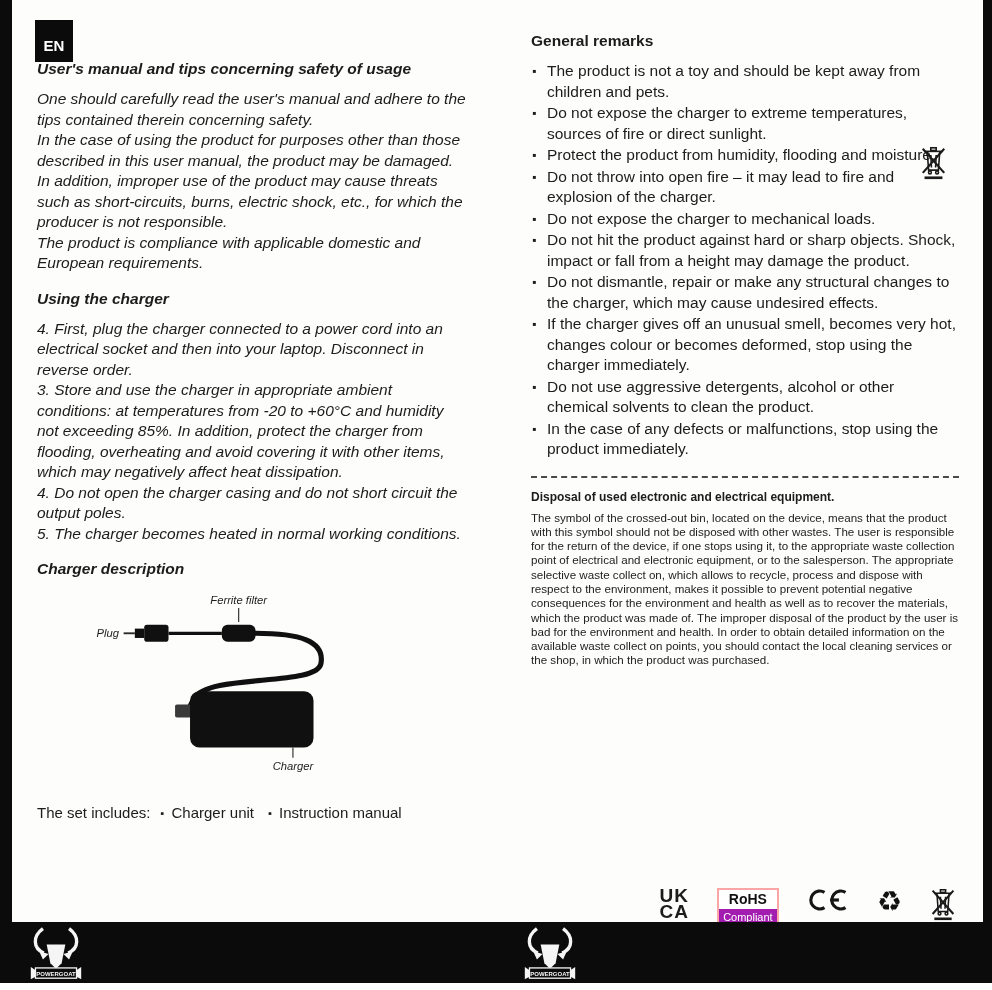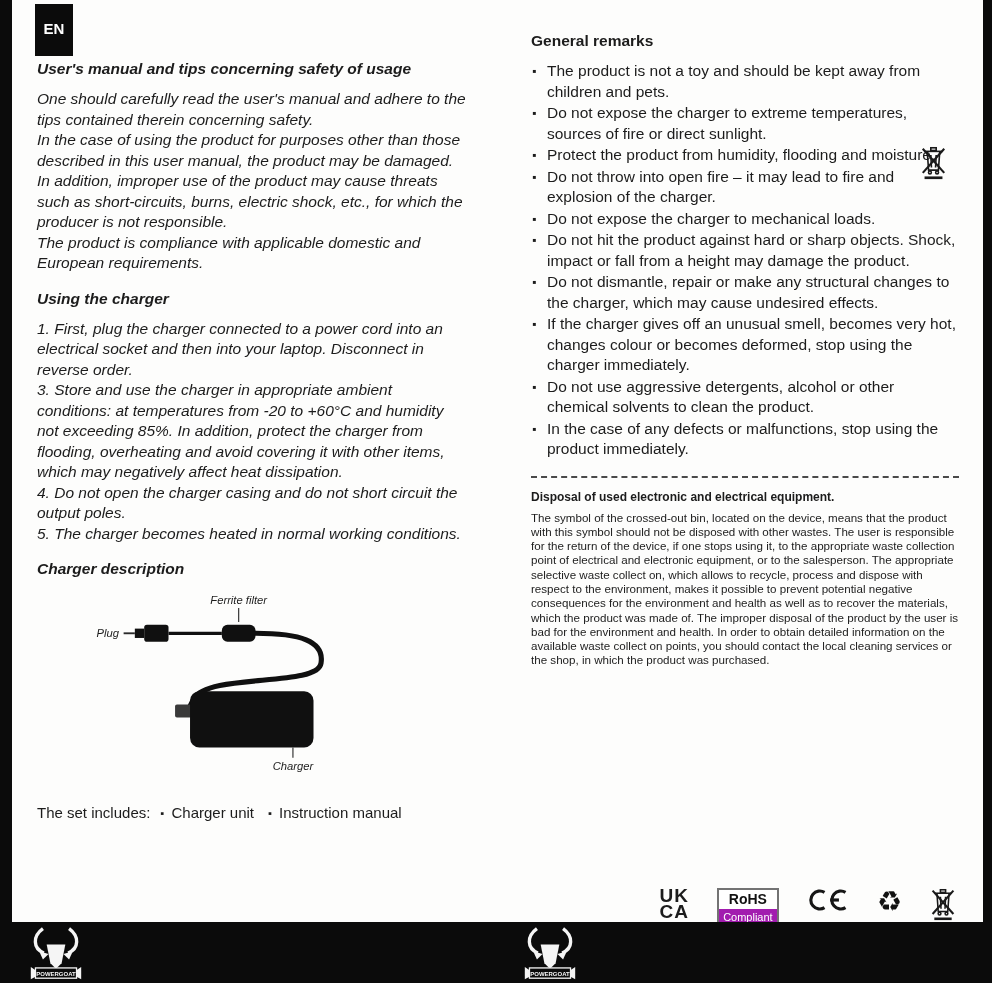--- a/index.html
+++ b/index.html
@@ -12,25 +12,25 @@
     background: #fdfdfc;
     font-family: "Liberation Sans", sans-serif;
     color: #1c1c1c;
     overflow: hidden;
   }
   .edge { position:absolute; top:0; background:#0b0b0b; height:983px; }
   .edge-left { left:0; width:12px; }
   .edge-right { right:0; width:9px; }
 
   .lang-badge {
-    position:absolute; left:35px; top:4px;
-    width:38px; height:52px; background:#0b0b0b;
+    position:absolute; left:35px; top:20px;
+    width:38px; height:42px; background:#0b0b0b;
     color:#fff; font-weight:bold; font-size:15px;
     display:flex; align-items:flex-end; justify-content:center;
-    padding-bottom:19px;
+    padding-bottom:8px;
   }
 
   .col-left  { position:absolute; left:37px;  top:60px; width:430px; }
   .col-right { position:absolute; left:531px; top:32px; width:428px; }
 
   .h-main { font-size:15.5px; font-weight:bold; margin:0 0 11px 0; }
   .body-text { font-size:15.5px; line-height:20.5px; }
   .section { margin-bottom: 14px; font-style: italic; }
   .h-sub { font-size:15.5px; font-weight:bold; margin:16px 0 11px 0; }
 
@@ -53,21 +53,21 @@
   .set-includes { margin-top:26px; font-size:15px; }
   .set-includes .lbl { font-weight:normal; margin-right:6px; }
   .set-includes .itm { margin-right:10px; }
   .set-includes .itm::before { content:"▪"; font-size:11px; margin-right:7px; position:relative; top:-1px; }
 
   .marks {
     position:absolute; right:36px; top:844px;
     display:flex; align-items:flex-start; gap:28px;margin-top:44px;
   }
   .ukca { font-weight:800; font-size:19px; line-height:16px; letter-spacing:1px; }
-  .rohs { border:2px solid #737373; width:62px; text-align:center; background:#fff; }
+  .rohs { border:2px solid #fca5a5; width:62px; text-align:center; background:#fff; }
   .rohs .rohs-top { font-weight:bold; font-size:14px; padding:1px 0 2px 0; color:#111; }
   .rohs .rohs-bottom { background:#a21caf; color:#fff; font-size:11px; padding:2px 0; }
   .recycle-glyph { font-size:28px; line-height:1; color:#111; }
 
   .weee-top { position:absolute; left:920px; top:146px; }
 
   .footer {
     position:absolute; left:0; top:922px; width:992px; height:61px;
     background:#0b0b0b;
   }
@@ -93,21 +93,21 @@
   <div class="col-left">
     <div class="section">
       <div class="h-main">User's manual and tips concerning safety of usage</div>
       <div class="body-text">One should carefully read the user's manual and adhere to the tips contained therein concerning safety.</div>
       <div class="body-text">In the case of using the product for purposes other than those described in this user manual, the product may be damaged. In addition, improper use of the product may cause threats such as short-circuits, burns, electric shock, etc., for which the producer is not responsible.</div>
       <div class="body-text">The product is compliance with applicable domestic and European requirements.</div>
     </div>
 
     <div class="section">
       <div class="h-sub">Using the charger</div>
-      <div class="body-text">1. First, plug the charger connected to a power cord into an electrical socket and then into your laptop. Disconnect in reverse order.</div>
+      <div class="body-text">4. First, plug the charger connected to a power cord into an electrical socket and then into your laptop. Disconnect in reverse order.</div>
       <div class="body-text">3. Store and use the charger in appropriate ambient conditions: at temperatures from -20 to +60°C and humidity not exceeding 85%. In addition, protect the charger from flooding, overheating and avoid covering it with other items, which may negatively affect heat dissipation.</div>
       <div class="body-text">4. Do not open the charger casing and do not short circuit the output poles.</div>
       <div class="body-text">5. The charger becomes heated in normal working conditions.</div>
     </div>
 
     <div class="section">
       <div class="h-sub">Charger description</div>
 
       <div class="diagram-wrap">
         <svg viewBox="0 0 310 192" width="290">

